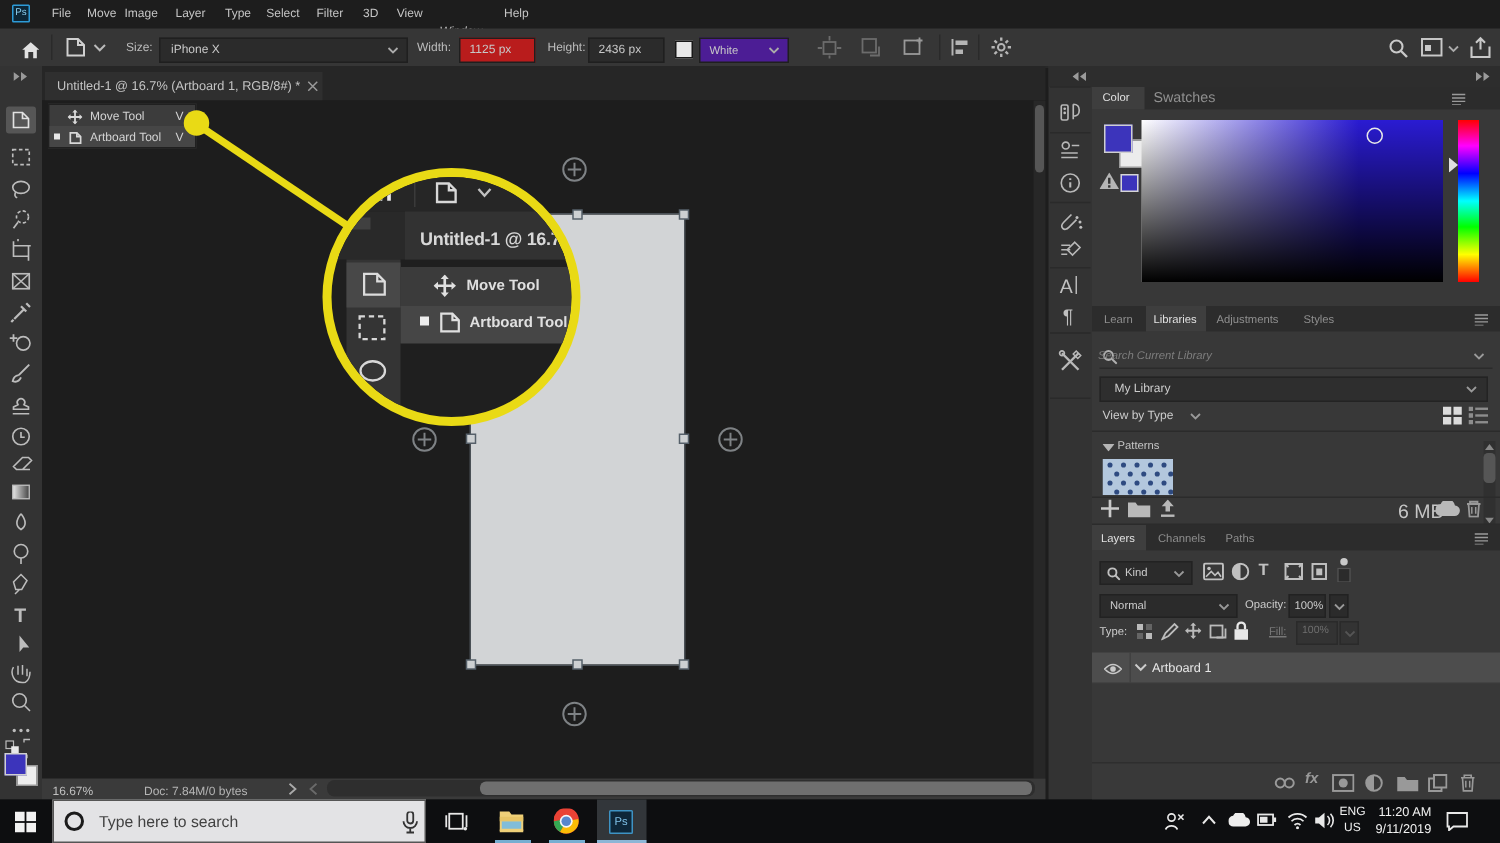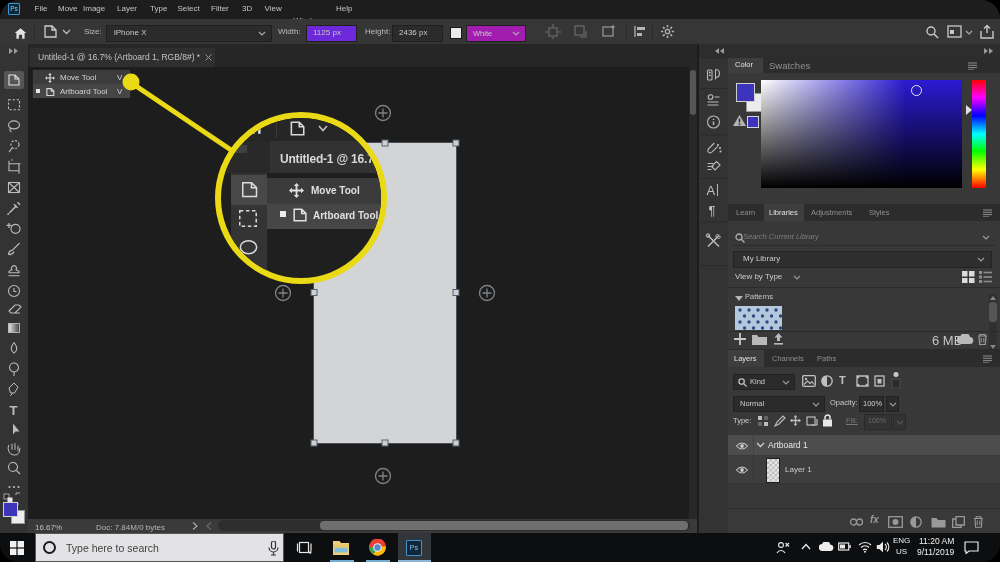--- a/index.html
+++ b/index.html
@@ -1,18 +1,18 @@
 <!DOCTYPE html>
 <html><head>
 <meta charset="utf-8">
 <style>
   html,body{margin:0;padding:0;background:#000;}
   *{-webkit-font-smoothing:antialiased;}
   #root{position:relative;width:1000px;height:562px;overflow:hidden;
-        font-family:"Liberation Sans",sans-serif;background:#1d1d1d;transform:translateZ(0);border-radius:19px;}
+        font-family:"Liberation Sans",sans-serif;background:#1d1d1d;transform:translateZ(0);}
   .abs{position:absolute;}
   .txt{position:absolute;white-space:nowrap;}
 </style>
 </head>
 <body>
 <div id="root">
 
 <div class="abs" style="left:0;top:0;width:1000px;height:19px;background:#1d1d1d;">
   <div class="abs" style="left:8px;top:3px;width:10px;height:10px;background:#0d2636;border:1px solid #2d9bd8;border-radius:1px;color:#8bd0f2;font-size:6.5px;text-align:center;line-height:10px;">Ps</div>
   <span class="txt" style="left:34.5px;top:4px;font-size:8px;color:#c5c5c5;">File</span>
@@ -41,29 +41,29 @@
         <path d="M1 1 L4.5 4.5 L8 1" stroke="#bbb" stroke-width="1.3" fill="none"></path>
       </svg>
   <span class="txt" style="left:84px;top:8px;font-size:8px;color:#bdbdbd;">Size:</span>
   <div class="abs" style="left:106px;top:6px;width:164px;height:15px;background:#2b2b2b;border:1px solid #1f1f1f;">
     <span class="txt" style="left:7px;top:2px;font-size:8px;color:#c8c8c8;">iPhone X</span>
     <svg class="abs" style="right:5px;top:5px;" width="8" height="6" viewBox="0 0 8 6">
           <path d="M1 1 L4 4 L7 1" stroke="#aaa" stroke-width="1.2" fill="none"></path>
         </svg>
   </div>
   <span class="txt" style="left:278px;top:8px;font-size:8px;color:#bdbdbd;">Width:</span>
-  <div class="abs" style="left:306px;top:6px;width:49px;height:15px;background:#6d28d9;border:1px solid #1f1f1f;">
+  <div class="abs" style="left:306px;top:6px;width:49px;height:15px;background:#b91c1c;border:1px solid #1f1f1f;">
     <span class="txt" style="left:6px;top:2px;font-size:8px;color:#c8c8c8;">1125 px</span>
   </div>
   <span class="txt" style="left:365px;top:8px;font-size:8px;color:#bdbdbd;">Height:</span>
   <div class="abs" style="left:392px;top:6px;width:49px;height:15px;background:#2b2b2b;border:1px solid #1f1f1f;">
     <span class="txt" style="left:6px;top:2px;font-size:8px;color:#c8c8c8;">2436 px</span>
   </div>
   <div class="abs" style="left:450px;top:8px;width:10px;height:10px;background:#e9e9e9;border:1px solid #191919;"></div>
-  <div class="abs" style="left:466px;top:6px;width:58px;height:15px;background:#a21caf;border:1px solid #1f1f1f;">
+  <div class="abs" style="left:466px;top:6px;width:58px;height:15px;background:#4c1d95;border:1px solid #1f1f1f;">
     <span class="txt" style="left:6px;top:2.5px;font-size:7.5px;color:#c8c8c8;">White</span>
     <svg class="abs" style="right:5px;top:5px;" width="8" height="6" viewBox="0 0 8 6">
           <path d="M1 1 L4 4 L7 1" stroke="#aaa" stroke-width="1.2" fill="none"></path>
         </svg>
   </div>
 
   <svg class="abs" style="left:545px;top:5px;" width="16" height="15" viewBox="0 0 16 15">
     <rect x="4" y="4" width="8" height="8" fill="none" stroke="#6c6c6c" stroke-width="1.2"></rect>
     <path d="M8 0 v3 M8 13 v3 M0 8 h3 M13 8 h3" stroke="#6c6c6c" stroke-width="1.2"></path>
   </svg>
@@ -358,21 +358,21 @@
     <span class="txt" style="left:141px;top:4px;font-size:7.5px;color:#8f8f8f;">Styles</span>
     <svg class="abs" style="left:255px;top:5px;" width="9" height="8" viewBox="0 0 9 8">
           <path d="M0 1 h9 M0 3.3 h9 M0 5.6 h9 M0 7.9 h6" stroke="#9a9a9a" stroke-width="0.9"></path>
         </svg>
   </div>
 
   <svg class="abs" style="left:7px;top:189px;" width="10" height="10" viewBox="0 0 10 10">
     <circle cx="4" cy="4" r="3" fill="none" stroke="#b0b0b0" stroke-width="1.3"></circle>
     <path d="M6.3 6.3 L9.5 9.5" stroke="#b0b0b0" stroke-width="1.3"></path>
   </svg>
-  <span class="txt" style="left:15px;top:188px;font-size:7.5px;color:#7d7d7d;font-style:italic;">Search Current Library</span>
+  <span class="txt" style="left:4px;top:188px;font-size:7.5px;color:#7d7d7d;font-style:italic;">Search Current Library</span>
   <svg class="abs" style="left:254px;top:191px;" width="8" height="6" viewBox="0 0 8 6">
         <path d="M1 1 L4 4 L7 1" stroke="#999" stroke-width="1.2" fill="none"></path>
       </svg>
   <div class="abs" style="left:5px;top:201px;width:262px;height:1px;background:#2b2b2b;"></div>
 
   <div class="abs" style="left:5px;top:207px;width:257px;height:15px;background:#2e2e2e;border:1px solid #232323;">
     <span class="txt" style="left:9px;top:2px;font-size:8px;color:#cccccc;">My Library</span>
     <svg class="abs" style="right:6px;top:5px;" width="8" height="6" viewBox="0 0 8 6">
           <path d="M1 1 L4 4 L7 1" stroke="#999" stroke-width="1.2" fill="none"></path>
         </svg>
@@ -558,33 +558,20 @@
       <path d="M0.5 4.5 Q7 -2.5 13.5 4.5 Q7 11.5 0.5 4.5 Z" fill="none" stroke="#c8c8c8" stroke-width="1.2"></path>
       <circle cx="7" cy="4.5" r="2.2" fill="#c8c8c8"></circle>
     </svg>
     <div class="abs" style="left:25px;top:0;width:1px;height:20px;background:#414141;"></div>
     <svg class="abs" style="left:28px;top:7px;" width="9" height="6" viewBox="0 0 9 6">
           <path d="M1 1 L4.5 4.5 L8 1" stroke="#ccc" stroke-width="1.3" fill="none"></path>
         </svg>
     <span class="txt" style="left:40px;top:5px;font-size:8.5px;color:#e8e8e8;">Artboard 1</span>
   </div>
 
-  <div class="abs" style="left:0;top:412px;width:272px;height:27px;background:#3e3e3e;border-bottom:1px solid #353535;">
-    <svg class="abs" style="left:8px;top:10px;" width="12" height="8" viewBox="0 0 14 9">
-      <path d="M0.5 4.5 Q7 -2.5 13.5 4.5 Q7 11.5 0.5 4.5 Z" fill="none" stroke="#c8c8c8" stroke-width="1.2"></path>
-      <circle cx="7" cy="4.5" r="2.2" fill="#c8c8c8"></circle>
-    </svg>
-    <div class="abs" style="left:25px;top:0;width:1px;height:27px;background:#353535;"></div>
-    <div class="abs" style="left:38px;top:2px;width:12px;height:23px;border:1px solid #1f1f1f;
-         background-color:#e6e6e6;
-         background-image:linear-gradient(45deg,#b9b9b9 25%,transparent 25%,transparent 75%,#b9b9b9 75%),
-                          linear-gradient(45deg,#b9b9b9 25%,transparent 25%,transparent 75%,#b9b9b9 75%);
-         background-size:5px 5px;background-position:0 0,2.5px 2.5px;"></div>
-    <span class="txt" style="left:57px;top:9px;font-size:8px;color:#cccccc;">Layer 1</span>
-  </div>
 
   <div class="abs" style="left:0;top:464px;width:272px;height:25px;background:#393939;border-top:1px solid #2e2e2e;">
     <svg class="abs" style="left:121px;top:9px;" width="15" height="8" viewBox="0 0 15 8">
       <circle cx="4.5" cy="4" r="3" fill="none" stroke="#999" stroke-width="1.3"></circle>
       <circle cx="10.5" cy="4" r="3" fill="none" stroke="#999" stroke-width="1.3"></circle>
     </svg>
     <span class="txt" style="left:142px;top:5px;font-size:10px;color:#999;font-style:italic;font-weight:bold;">fx</span>
     <svg class="abs" style="left:160px;top:7px;" width="15" height="12" viewBox="0 0 15 12">
       <rect x="0.7" y="0.7" width="13.6" height="10.6" fill="none" stroke="#999" stroke-width="1.3"></rect>
       <circle cx="7.5" cy="6" r="3" fill="#999"></circle>

